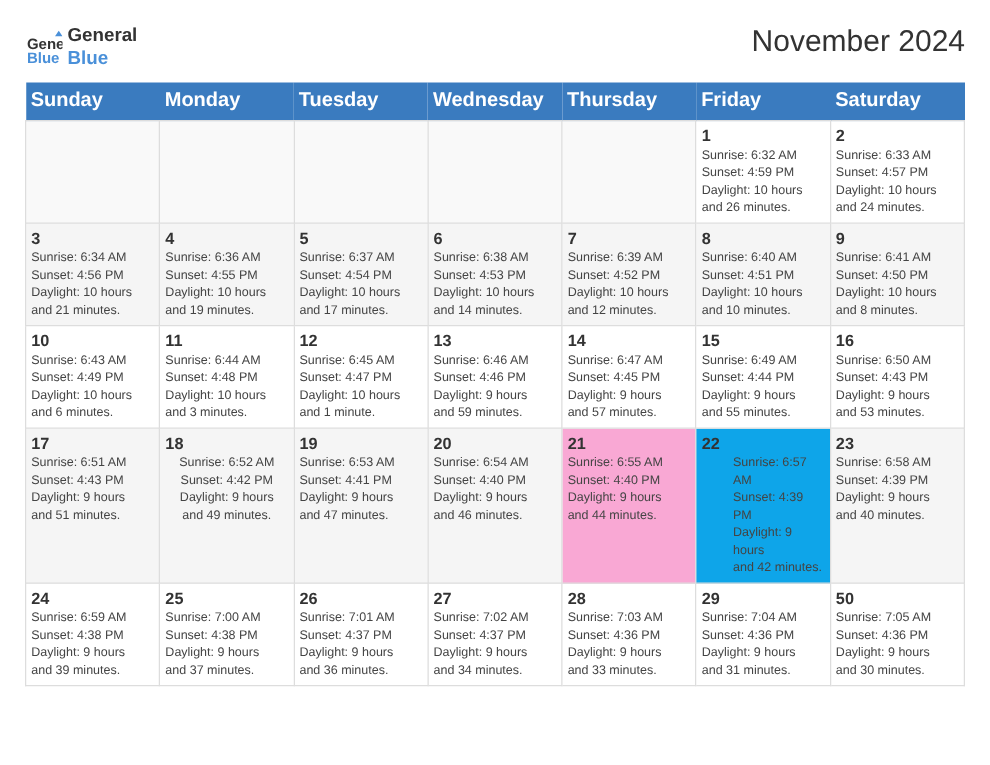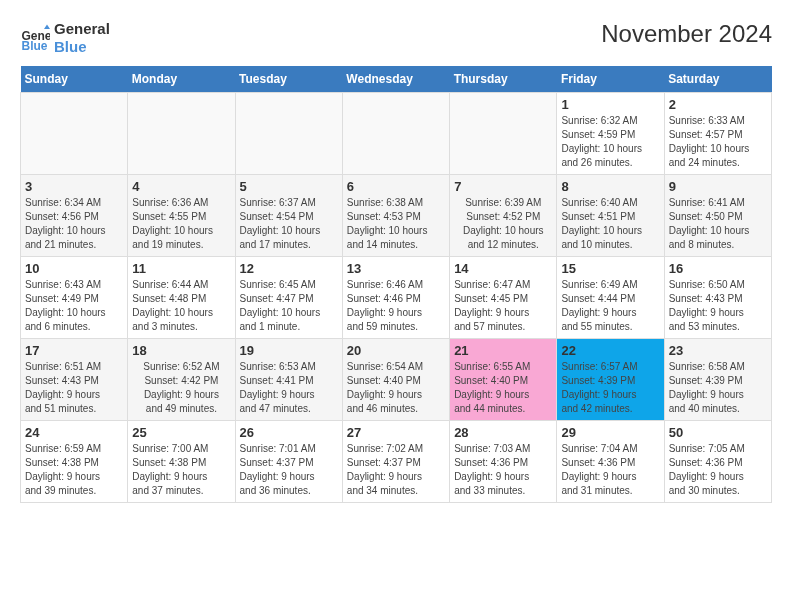--- a/index.html
+++ b/index.html
@@ -40,21 +40,21 @@
     table {
       width: 100%;
       border-collapse: collapse;
       font-size: 11px;
     }
     th {
       background-color: #3a7bbf;
       color: white;
       padding: 6px 4px;
       text-align: left;
-      font-size: 12px;
+      font-size: 16px;
       font-weight: bold;
     }
     td {
       border: 1px solid #ddd;
       vertical-align: top;
       padding: 4px;
       width: calc(100% / 7);
       height: 80px;
     }
     td.empty {
@@ -157,21 +157,21 @@
         </td>
         <td class="has-data" style="background: rgb(245, 245, 245);">
           <span class="day-num">6</span>
           <div class="day-detail" style="white-space: pre-line;">Sunrise: 6:38 AM
 Sunset: 4:53 PM
 Daylight: 10 hours
 and 14 minutes.</div>
         </td>
         <td class="has-data" style="background: rgb(245, 245, 245);">
           <span class="day-num">7</span>
-          <div class="day-detail" style="white-space: pre-line; text-align: center;">Sunrise: 6:39 AM
+          <div class="day-detail" style="white-space: pre-line;">Sunrise: 6:39 AM
 Sunset: 4:52 PM
 Daylight: 10 hours
 and 12 minutes.</div>
         </td>
         <td class="has-data" style="background: rgb(245, 245, 245);">
           <span class="day-num">8</span>
           <div class="day-detail" style="white-space: pre-line;">Sunrise: 6:40 AM
 Sunset: 4:51 PM
 Daylight: 10 hours
 and 10 minutes.</div>
@@ -266,21 +266,21 @@
         </td>
         <td class="has-data" style="background: #f9a8d4;">
           <span class="day-num">21</span>
           <div class="day-detail" style="white-space: pre-line;">Sunrise: 6:55 AM
 Sunset: 4:40 PM
 Daylight: 9 hours
 and 44 minutes.</div>
         </td>
         <td class="has-data" style="background: #0ea5e9;">
           <span class="day-num">22</span>
-          <div class="day-detail" style="white-space: pre-line;">Sunrise: 6:57 AM
+          <div class="day-detail" style="white-space: pre-line; margin-left: 25px;">Sunrise: 6:57 AM
 Sunset: 4:39 PM
 Daylight: 9 hours
 and 42 minutes.</div>
         </td>
         <td class="has-data" style="background: rgb(245, 245, 245);">
           <span class="day-num">23</span>
           <div class="day-detail" style="white-space: pre-line;">Sunrise: 6:58 AM
 Sunset: 4:39 PM
 Daylight: 9 hours
 and 40 minutes.</div>

